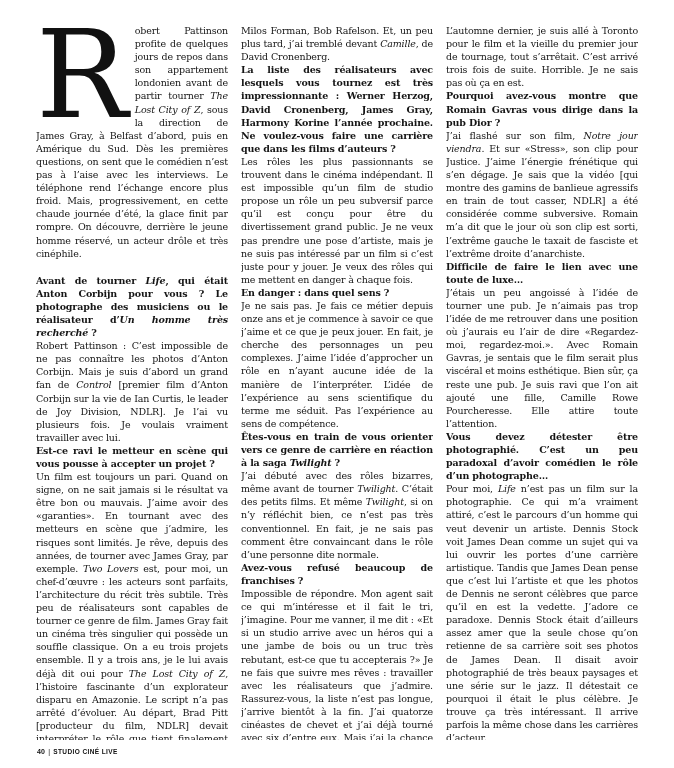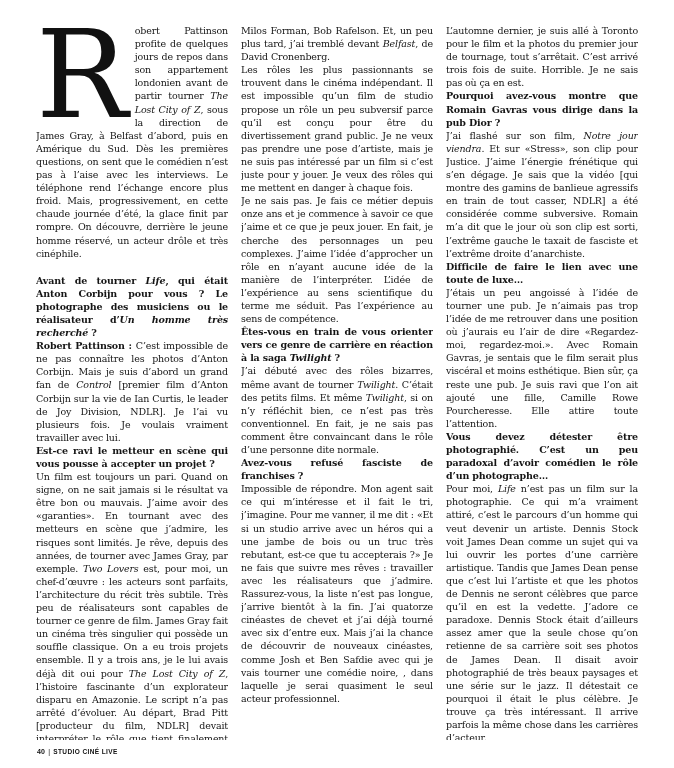--- a/index.html
+++ b/index.html
@@ -33,21 +33,21 @@
   p.block { margin: 0; }
   p.intro { margin-bottom: 14px; }
   p.question { font-weight: bold; }
   .dropcap {
     float: left;
     font-size: 122px;
     line-height: 0.79;
     padding: 3px 7px 0 0;
     color: #111111;
   }
-  .lead { font-weight: bold; margin-top: 12px; }
+  .lead { font-weight: normal; margin-top: 12px; }
   .footer {
     position: absolute;
     left: 37px;
     bottom: 13px;
     display: flex;
     align-items: baseline;
     gap: 3px;
     font-family: "Liberation Sans", sans-serif;
     font-size: 7px;
     font-weight: bold;
@@ -63,30 +63,32 @@
 <div class="page">
   <div class="columns">
     <div class="col">
         <p class="block intro"><span class="dropcap">R</span>obert Pattinson profite de quelques jours de repos dans son appartement londonien avant de partir tourner <i>The Lost City of Z</i>, sous la direction de James Gray, à Belfast d’abord, puis en Amérique du Sud. Dès les premières questions, on sent que le comédien n’est pas à l’aise avec les interviews. Le téléphone rend l’échange encore plus froid. Mais, progressivement, en cette chaude journée d’été, la glace finit par rompre. On découvre, derrière le jeune homme réservé, un acteur drôle et très cinéphile.</p>
         <p class="block question">Avant de tourner <i>Life</i>, qui était Anton Corbijn pour vous ? Le photographe des musiciens ou le réalisateur d’<i>Un homme très recherché</i> ?</p>
         <p class="block answer"><span class="lead">Robert Pattinson : </span>C’est impossible de ne pas connaître les photos d’Anton Corbijn. Mais je suis d’abord un grand fan de <i>Control</i> [premier film d’Anton Corbijn sur la vie de Ian Curtis, le leader de Joy Division, NDLR]. Je l’ai vu plusieurs fois. Je voulais vraiment travailler avec lui.</p>
         <p class="block question">Est-ce ravi le metteur en scène qui vous pousse à accepter un projet ?</p>
         <p class="block answer">Un film est toujours un pari. Quand on signe, on ne sait jamais si le résultat va être bon ou mauvais. J’aime avoir des «garanties». En tournant avec des metteurs en scène que j’admire, les risques sont limités. Je rêve, depuis des années, de tourner avec James Gray, par exemple. <i>Two Lovers</i> est, pour moi, un chef-d’œuvre : les acteurs sont parfaits, l’architecture du récit très subtile. Très peu de réalisateurs sont capables de tourner ce genre de film. James Gray fait un cinéma très singulier qui possède un souffle classique. On a eu trois projets ensemble. Il y a trois ans, je le lui avais déjà dit oui pour <i>The Lost City of Z</i>, l’histoire fascinante d’un explorateur disparu en Amazonie. Le script n’a pas arrêté d’évoluer. Au départ, Brad Pitt [producteur du film, NDLR] devait interpréter le rôle que tient finalement Charlie Hunnam. Mais je n’aurai jamais lâché. J’étais prêt à attendre encore.</p>
       </div>
     <div class="col">
-        <p class="block answer">Milos Forman, Bob Rafelson. Et, un peu plus tard, j’ai tremblé devant <i>Belfast</i>, de David Cronenberg.</p>
+        <p class="block answer">Milos Forman, Bob Rafelson. Et, un peu plus tard, j’ai tremblé devant <i>Camille</i>, de David Cronenberg.</p>
+        <p class="block question">La liste des réalisateurs avec lesquels vous tournez est très impressionnante : Werner Herzog, David Cronenberg, James Gray, Harmony Korine l’année prochaine. Ne voulez-vous faire une carrière que dans les films d’auteurs ?</p>
         <p class="block answer">Les rôles les plus passionnants se trouvent dans le cinéma indépendant. Il est impossible qu’un film de studio propose un rôle un peu subversif parce qu’il est conçu pour être du divertissement grand public. Je ne veux pas prendre une pose d’artiste, mais je ne suis pas intéressé par un film si c’est juste pour y jouer. Je veux des rôles qui me mettent en danger à chaque fois.</p>
+        <p class="block question">En danger : dans quel sens ?</p>
         <p class="block answer">Je ne sais pas. Je fais ce métier depuis onze ans et je commence à savoir ce que j’aime et ce que je peux jouer. En fait, je cherche des personnages un peu complexes. J’aime l’idée d’approcher un rôle en n’ayant aucune idée de la manière de l’interpréter. L’idée de l’expérience au sens scientifique du terme me séduit. Pas l’expérience au sens de compétence.</p>
         <p class="block question">Êtes-vous en train de vous orienter vers ce genre de carrière en réaction à la saga <i>Twilight</i> ?</p>
         <p class="block answer">J’ai débuté avec des rôles bizarres, même avant de tourner <i>Twilight</i>. C’était des petits films. Et même <i>Twilight</i>, si on n’y réfléchit bien, ce n’est pas très conventionnel. En fait, je ne sais pas comment être convaincant dans le rôle d’une personne dite normale.</p>
-        <p class="block question">Avez-vous refusé fasciste de franchises ?</p>
+        <p class="block question">Avez-vous refusé beaucoup de franchises ?</p>
         <p class="block answer">Impossible de répondre. Mon agent sait ce qui m’intéresse et il fait le tri, j’imagine. Pour me vanner, il me dit : «Et si un studio arrive avec un héros qui a une jambe de bois ou un truc très rebutant, est-ce que tu accepterais ?» Je ne fais que suivre mes rêves : travailler avec les réalisateurs que j’admire. Rassurez-vous, la liste n’est pas longue, j’arrive bientôt à la fin. J’ai quatorze cinéastes de chevet et j’ai déjà tourné avec six d’entre eux. Mais j’ai la chance de découvrir de nouveaux cinéastes, comme Josh et Ben Safdie avec qui je vais tourner une comédie noire, , dans laquelle je serai quasiment le seul acteur professionnel.</p>
       </div>
     <div class="col">
-        <p class="block answer">L’automne dernier, je suis allé à Toronto pour le film et la photos du premier jour de tournage, tout s’arrêtait. C’est arrivé trois fois de suite. Horrible. Je ne sais pas où ça en est.</p>
+        <p class="block answer">L’automne dernier, je suis allé à Toronto pour le film et la vieille du premier jour de tournage, tout s’arrêtait. C’est arrivé trois fois de suite. Horrible. Je ne sais pas où ça en est.</p>
         <p class="block question">Pourquoi avez-vous montre que Romain Gavras vous dirige dans la pub Dior ?</p>
         <p class="block answer">J’ai flashé sur son film, <i>Notre jour viendra</i>. Et sur «Stress», son clip pour Justice. J’aime l’énergie frénétique qui s’en dégage. Je sais que la vidéo [qui montre des gamins de banlieue agressifs en train de tout casser, NDLR] a été considérée comme subversive. Romain m’a dit que le jour où son clip est sorti, l’extrême gauche le taxait de fasciste et l’extrême droite d’anarchiste.</p>
         <p class="block question">Difficile de faire le lien avec une toute de luxe…</p>
         <p class="block answer">J’étais un peu angoissé à l’idée de tourner une pub. Je n’aimais pas trop l’idée de me retrouver dans une position où j’aurais eu l’air de dire «Regardez-moi, regardez-moi.». Avec Romain Gavras, je sentais que le film serait plus viscéral et moins esthétique. Bien sûr, ça reste une pub. Je suis ravi que l’on ait ajouté une fille, Camille Rowe Pourcheresse. Elle attire toute l’attention.</p>
         <p class="block question">Vous devez détester être photographié. C’est un peu paradoxal d’avoir comédien le rôle d’un photographe…</p>
         <p class="block answer">Pour moi, <i>Life</i> n’est pas un film sur la photographie. Ce qui m’a vraiment attiré, c’est le parcours d’un homme qui veut devenir un artiste. Dennis Stock voit James Dean comme un sujet qui va lui ouvrir les portes d’une carrière artistique. Tandis que James Dean pense que c’est lui l’artiste et que les photos de Dennis ne seront célèbres que parce qu’il en est la vedette. J’adore ce paradoxe. Dennis Stock était d’ailleurs assez amer que la seule chose qu’on retienne de sa carrière soit ses photos de James Dean. Il disait avoir photographié de très beaux paysages et une série sur le jazz. Il détestait ce pourquoi il était le plus célèbre. Je trouve ça très intéressant. Il arrive parfois la même chose dans les carrières d’acteur.</p>
       </div>
   </div>
   <div class="footer">
     <span class="num">40</span>

